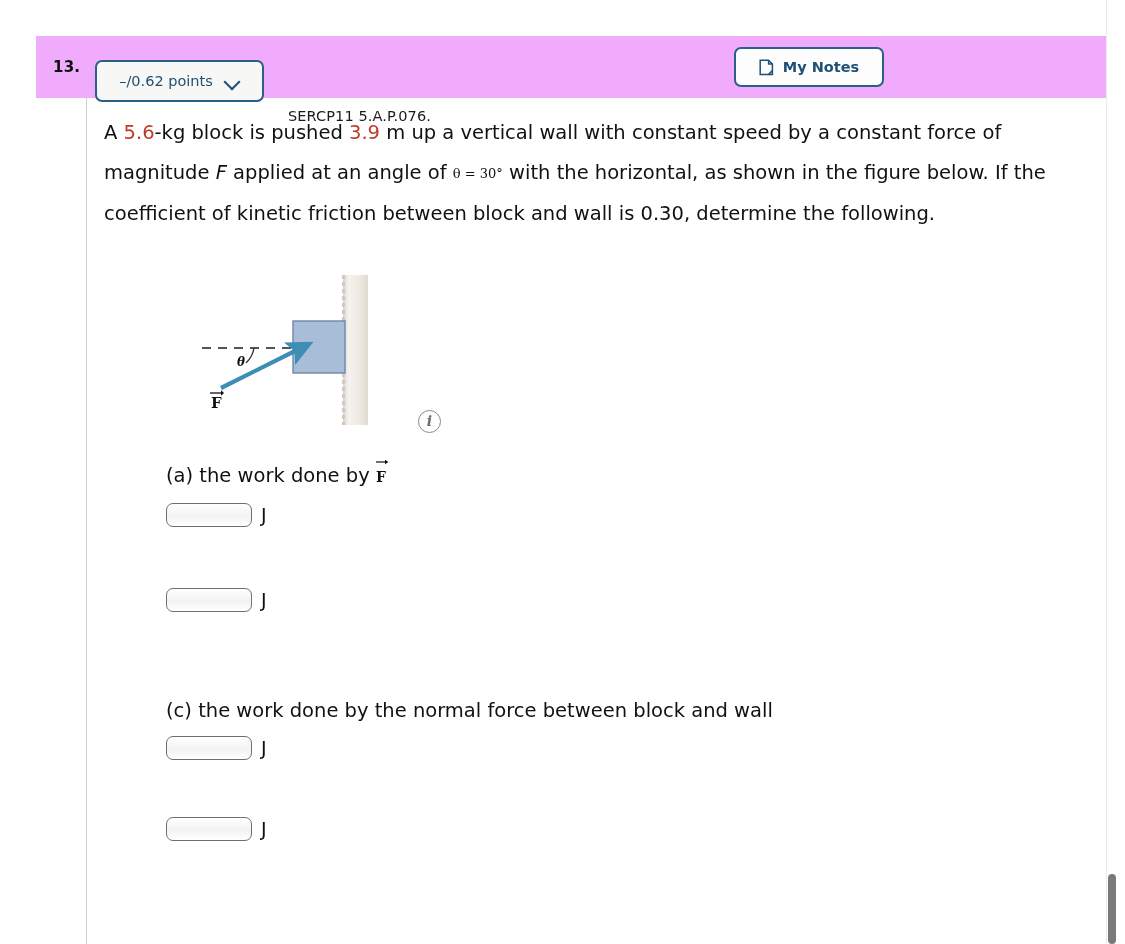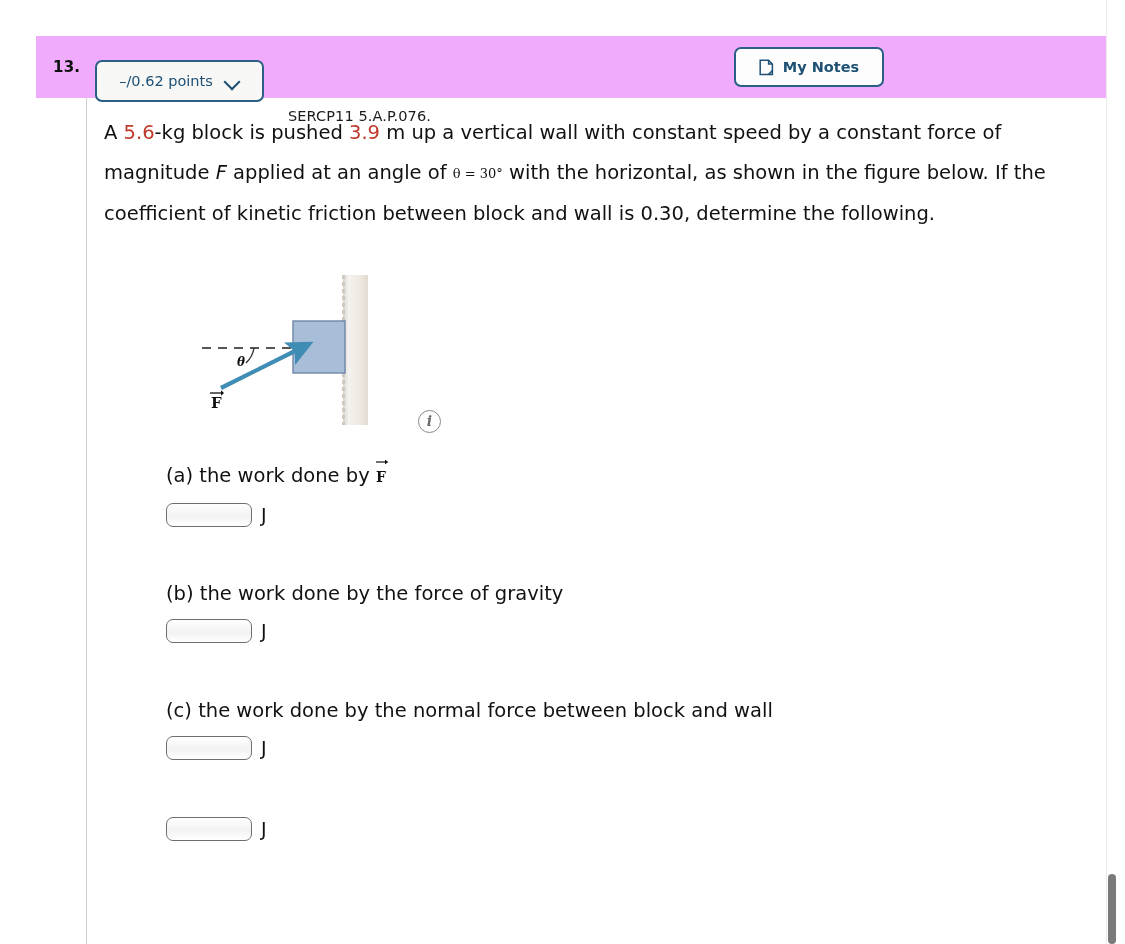--- a/index.html
+++ b/index.html
@@ -311,21 +311,20 @@
           <path d="M9,1.8 L12.4,4 L9,6.2 Z" fill="#111"></path>
         </svg><span>F</span></span>
   </div>
   <div class="ansrow">
     <input class="ansbox" type="text" value="" style="">
     <span class="unit">J</span>
   </div>
 </div>
 
 <div class="part" style="top:578px">
-  <div class="part-label">(b) the work done by the force of gravity</div>
   <div class="ansrow">
     <input class="ansbox" type="text" value="" style="">
     <span class="unit">J</span>
   </div>
 </div>
 
 <div class="part" style="top:695px">
   <div class="part-label">(c) the work done by the normal force between block and wall</div>
   <div class="ansrow">
     <input class="ansbox" type="text" value="" style="">

